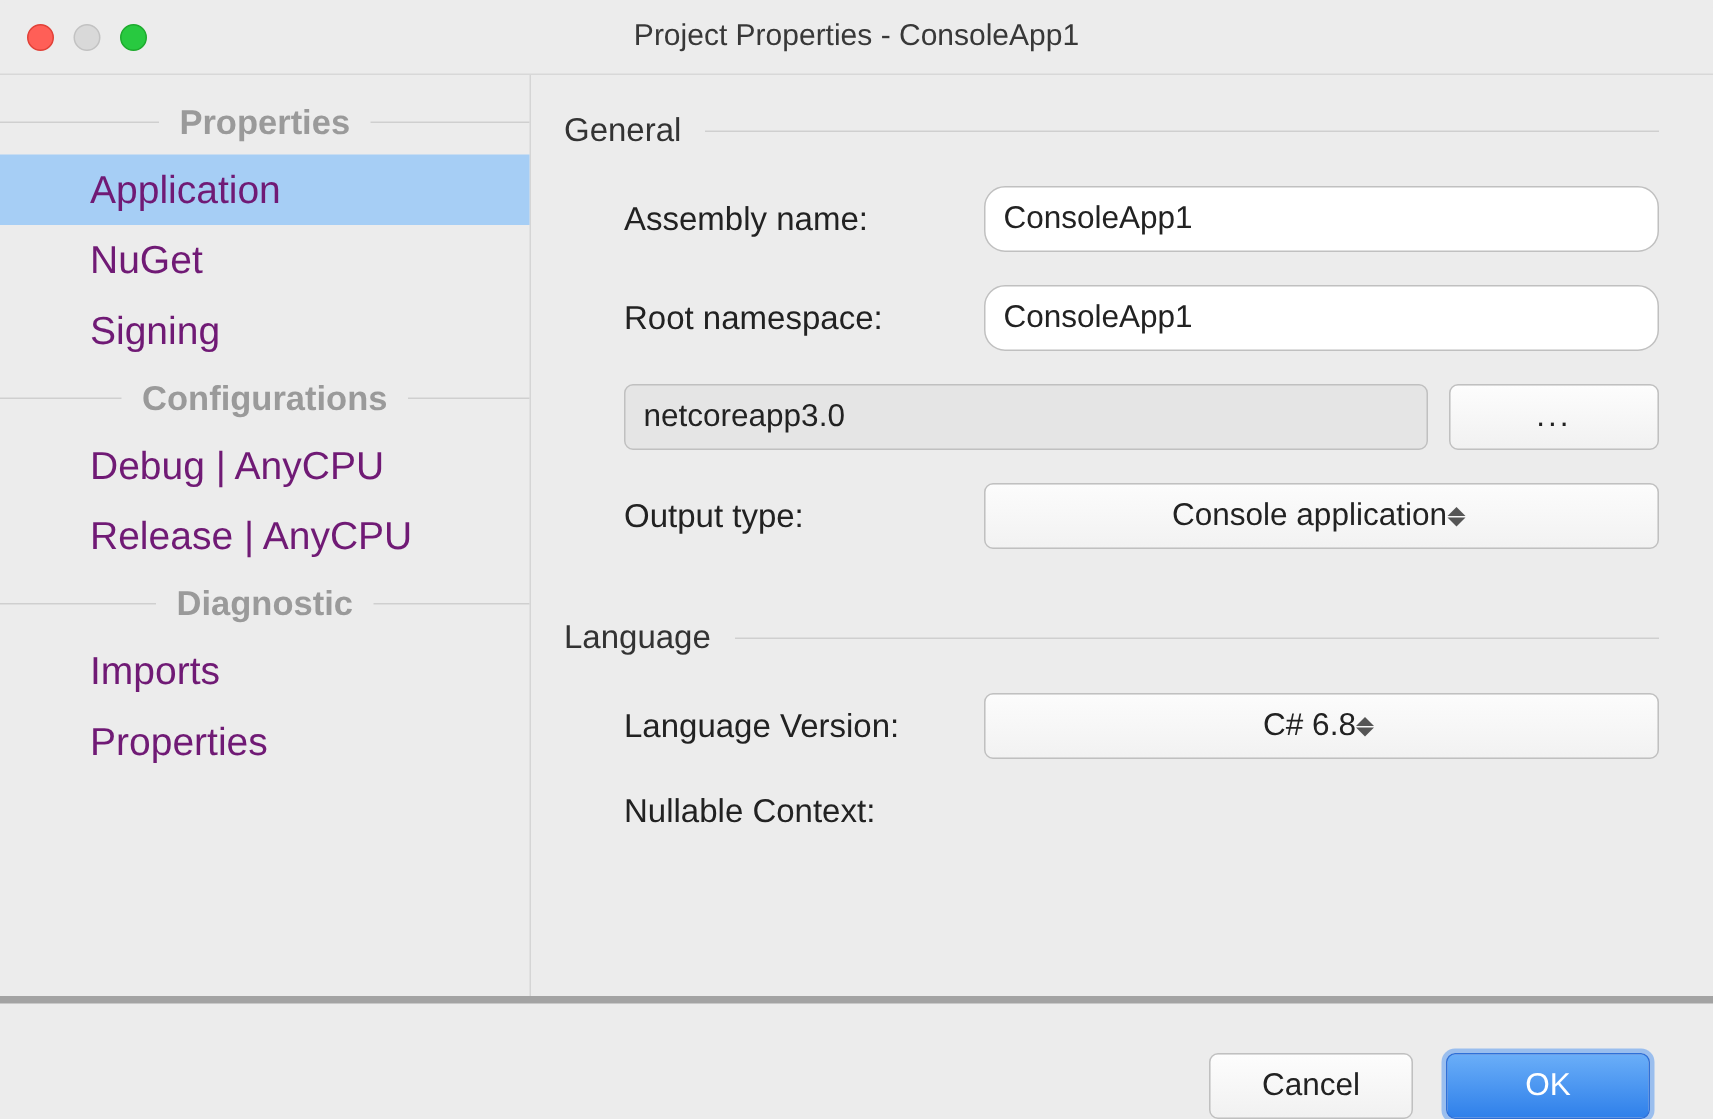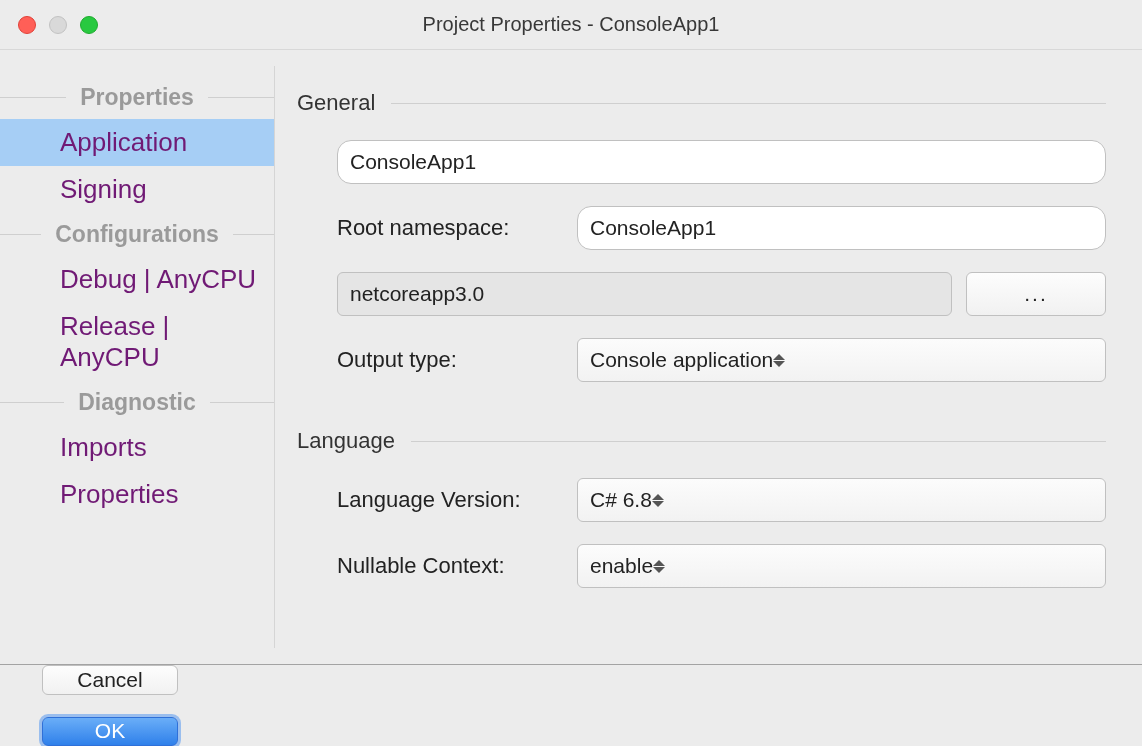--- a/index.html
+++ b/index.html
@@ -15,21 +15,20 @@
       height: 746px;
       overflow: hidden;
     }
     .window {
       width: 100%;
       height: 100%;
       display: flex;
       flex-direction: column;
       background: #ececec;
       border-radius: 8px;
-      gap: 16px;
     }
     .titlebar {
       height: 50px;
       display: flex;
       align-items: center;
       padding: 0 18px;
       position: relative;
       border-bottom: 1px solid #d8d8d8;
     }
     .traffic-lights {
@@ -53,21 +52,21 @@
       color: #383838;
       font-size: 20px;
       pointer-events: none;
     }
     .body {
       flex: 1;
       display: flex;
       min-height: 0;
     }
     .sidebar {
-      width: 275px;
+      width: 354px;
       border-right: 1px solid #d5d5d5;
       padding-top: 10px;
       background: #ececec;
     }
     .section-header {
       display: flex;
       align-items: center;
       padding: 8px 0;
       color: #9a9a9a;
       font-weight: 600;
@@ -146,21 +145,21 @@
       width: 100%;
       height: 44px;
       border: 1px solid #c0c0c0;
       border-radius: 6px;
       background: linear-gradient(#fcfcfc, #f2f2f2);
       padding: 0 12px;
       font-size: 21px;
       color: #222;
       display: flex;
       align-items: center;
-      justify-content: flex-start;
+      justify-content: center;
       cursor: default;
     }
     .tf-wrap {
       display: flex;
       gap: 14px;
       width: 100%;
     }
     .tf-field {
       flex: 1;
       height: 44px;
@@ -201,28 +200,27 @@
     .chev {
       width: 0;
       height: 0;
       border-left: 6px solid transparent;
       border-right: 6px solid transparent;
     }
     .chev.up { border-bottom: 6px solid #555; }
     .chev.down { border-top: 6px solid #555; }
     .footer {
       height: 82px;
-      border-top: 1px solid #a3a3a3;
-      display: flex;
-      align-items: flex-start;
+      border-top: 5px solid #a3a3a3;
+      display: flex;
+      align-items: flex-end;
       justify-content: flex-end;
       padding: 0 42px;
       gap: 22px;
       background: #ececec;
-      flex-direction: column;
     }
     .btn.cancel {
       width: 136px;
     }
     .btn.ok {
       width: 136px;
       background: linear-gradient(#6aaef8, #2f80ea);
       border: 1px solid #2f70d8;
       color: #ffffff;
       box-shadow: 0 0 0 3px rgba(100,160,240,0.6);
@@ -249,20 +247,23 @@
 
       <div class="section-header">
         <span class="line"></span>
         <span class="label">Properties</span>
         <span class="line"></span>
       </div>
       <div class="sidebar-item selected">
         <span>Application</span>
       </div>
       <div class="sidebar-item">
+        <span>NuGet</span>
+      </div>
+      <div class="sidebar-item">
         <span>Signing</span>
       </div>
 
       <div class="section-header">
         <span class="line"></span>
         <span class="label">Configurations</span>
         <span class="line"></span>
       </div>
       <div class="sidebar-item">
         <span>Debug | AnyCPU</span>
@@ -284,20 +285,21 @@
       </div>
     </div>
 
     <div class="main">
       <div class="group-header">
         <span>General</span>
         <span class="line"></span>
       </div>
 
       <div class="form-row">
+        <div class="form-label">Assembly name:</div>
         <div class="form-control-wrap">
           <input type="text" value="ConsoleApp1" style="">
         </div>
       </div>
 
       <div class="form-row">
         <div class="form-label">Root namespace:</div>
         <div class="form-control-wrap">
           <input type="text" value="ConsoleApp1" style="">
         </div>
@@ -342,29 +344,20 @@
             <span class="chevrons">
               <span class="chev up"></span>
               <span class="chev down"></span>
             </span>
           </div>
         </div>
       </div>
 
       <div class="form-row">
         <div class="form-label">Nullable Context:</div>
-        <div class="form-control-wrap">
-          <div class="select">
-            <span>enable</span>
-            <span class="chevrons">
-              <span class="chev up"></span>
-              <span class="chev down"></span>
-            </span>
-          </div>
-        </div>
       </div>
 
     </div>
   </div>
 
   <div class="footer">
     <div class="btn cancel">
       <span>Cancel</span>
     </div>
     <div class="btn ok">

